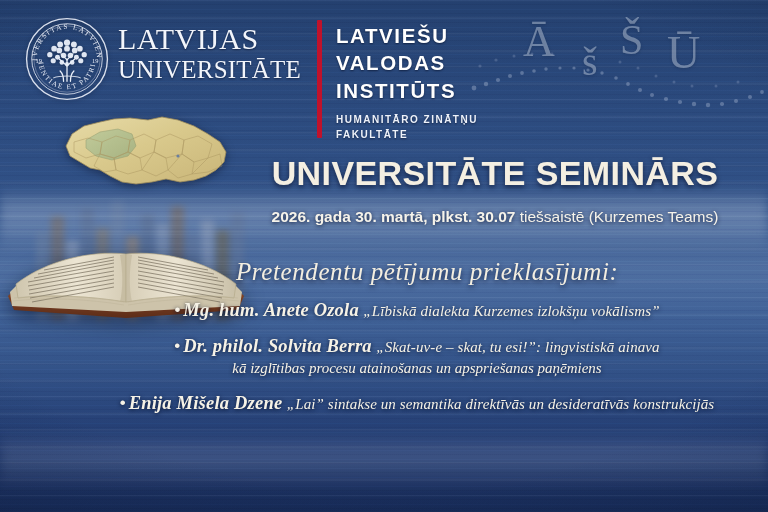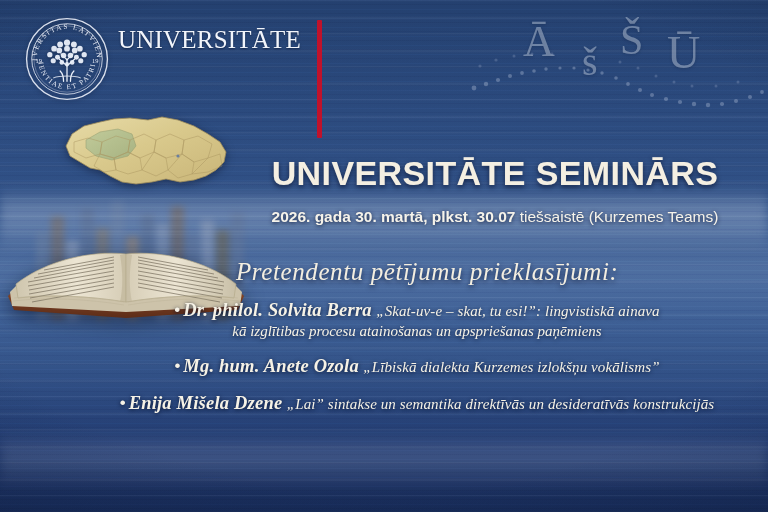--- a/index.html
+++ b/index.html
@@ -524,49 +524,57 @@
         <circle cx="39" cy="48" r="2.9"></circle>
           <circle cx="61" cy="48" r="2.9"></circle>
         <circle cx="44" cy="54" r="2.7"></circle>
           <circle cx="56" cy="54" r="2.7"></circle>
         <circle cx="50" cy="56" r="2.4"></circle>
       </g>
       <path d="M34,72 C42,69 58,69 66,72" stroke="#eaf0fa" stroke-width="1.2" fill="none" opacity="0.8"></path>
     </svg>
 
     <div class="wordmark">
+      <span class="l1">LATVIJAS</span>
       <span class="l2">UNIVERSITĀTE</span>
     </div>
 
     <div class="divider-bar"></div>
 
+    <div class="inst">
+      <span class="big">LATVIEŠU</span>
+      <span class="big">VALODAS</span>
+      <span class="big">INSTITŪTS</span>
+      <span class="small">HUMANITĀRO ZINĀTŅU</span>
+      <span class="small" style="margin-top:0">FAKULTĀTE</span>
+    </div>
   </div>
 
   <div class="title">UNIVERSITĀTE SEMINĀRS</div>
 
   <div class="subtitle">
     <span class="bold">2026. gada 30. martā, plkst. 30.07</span>
     <span class="reg">tiešsaistē (Kurzemes Teams)</span>
   </div>
 
   <div class="script-head">Pretendentu pētījumu prieklasījumi:</div>
 
   <div class="list">
+
+    <div class="item i2">
+      <span class="dot">•</span><span class="who">Mg. hum. Anete Ozola</span>
+      <span class="what">„Lībiskā dialekta Kurzemes izlokšņu vokālisms”</span>
+    </div>
 
     <div class="item i1">
       <span class="dot">•</span><span class="who">Dr. philol. Solvita Berra</span>
       <span class="what">„Skat-uv-e – skat, tu esi!”: lingvistiskā ainava</span>
       <span class="what2">kā izglītibas procesu atainošanas un apspriešanas paņēmiens</span>
     </div>
 
-    <div class="item i2">
-      <span class="dot">•</span><span class="who">Mg. hum. Anete Ozola</span>
-      <span class="what">„Lībiskā dialekta Kurzemes izlokšņu vokālisms”</span>
-    </div>
-
     <div class="item i3">
       <span class="dot">•</span><span class="who">Enija Mišela Dzene</span>
       <span class="what">„Lai” sintakse un semantika direktīvās un desideratīvās konstrukcijās</span>
     </div>
 
   </div>
 
 </div>
 
 </body></html>

